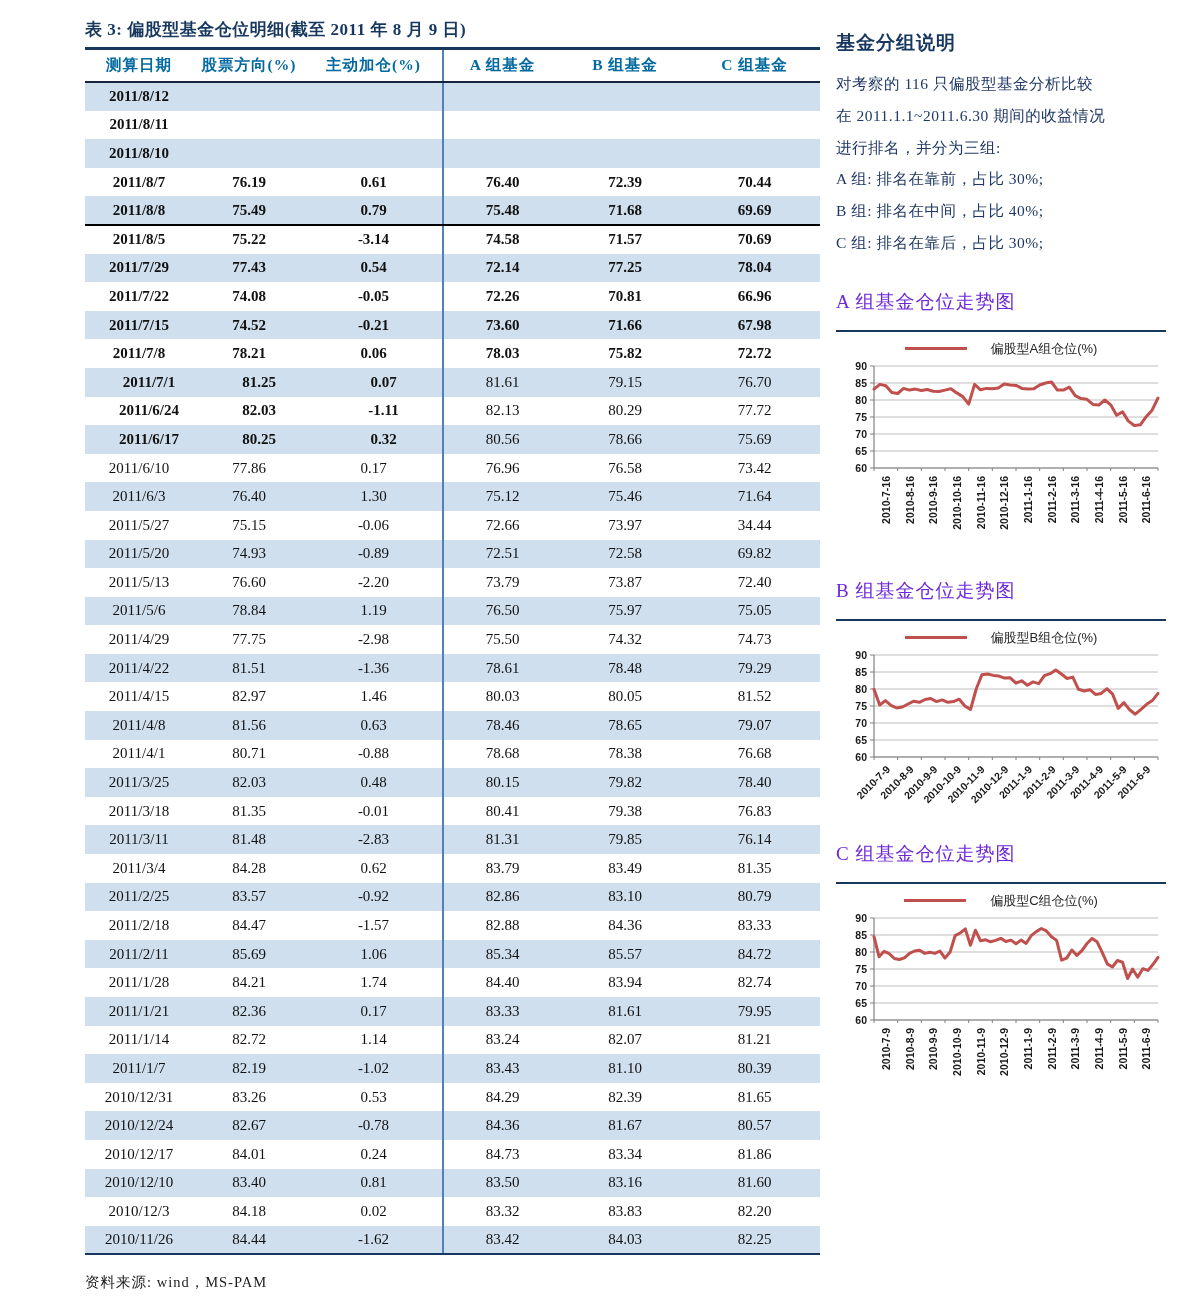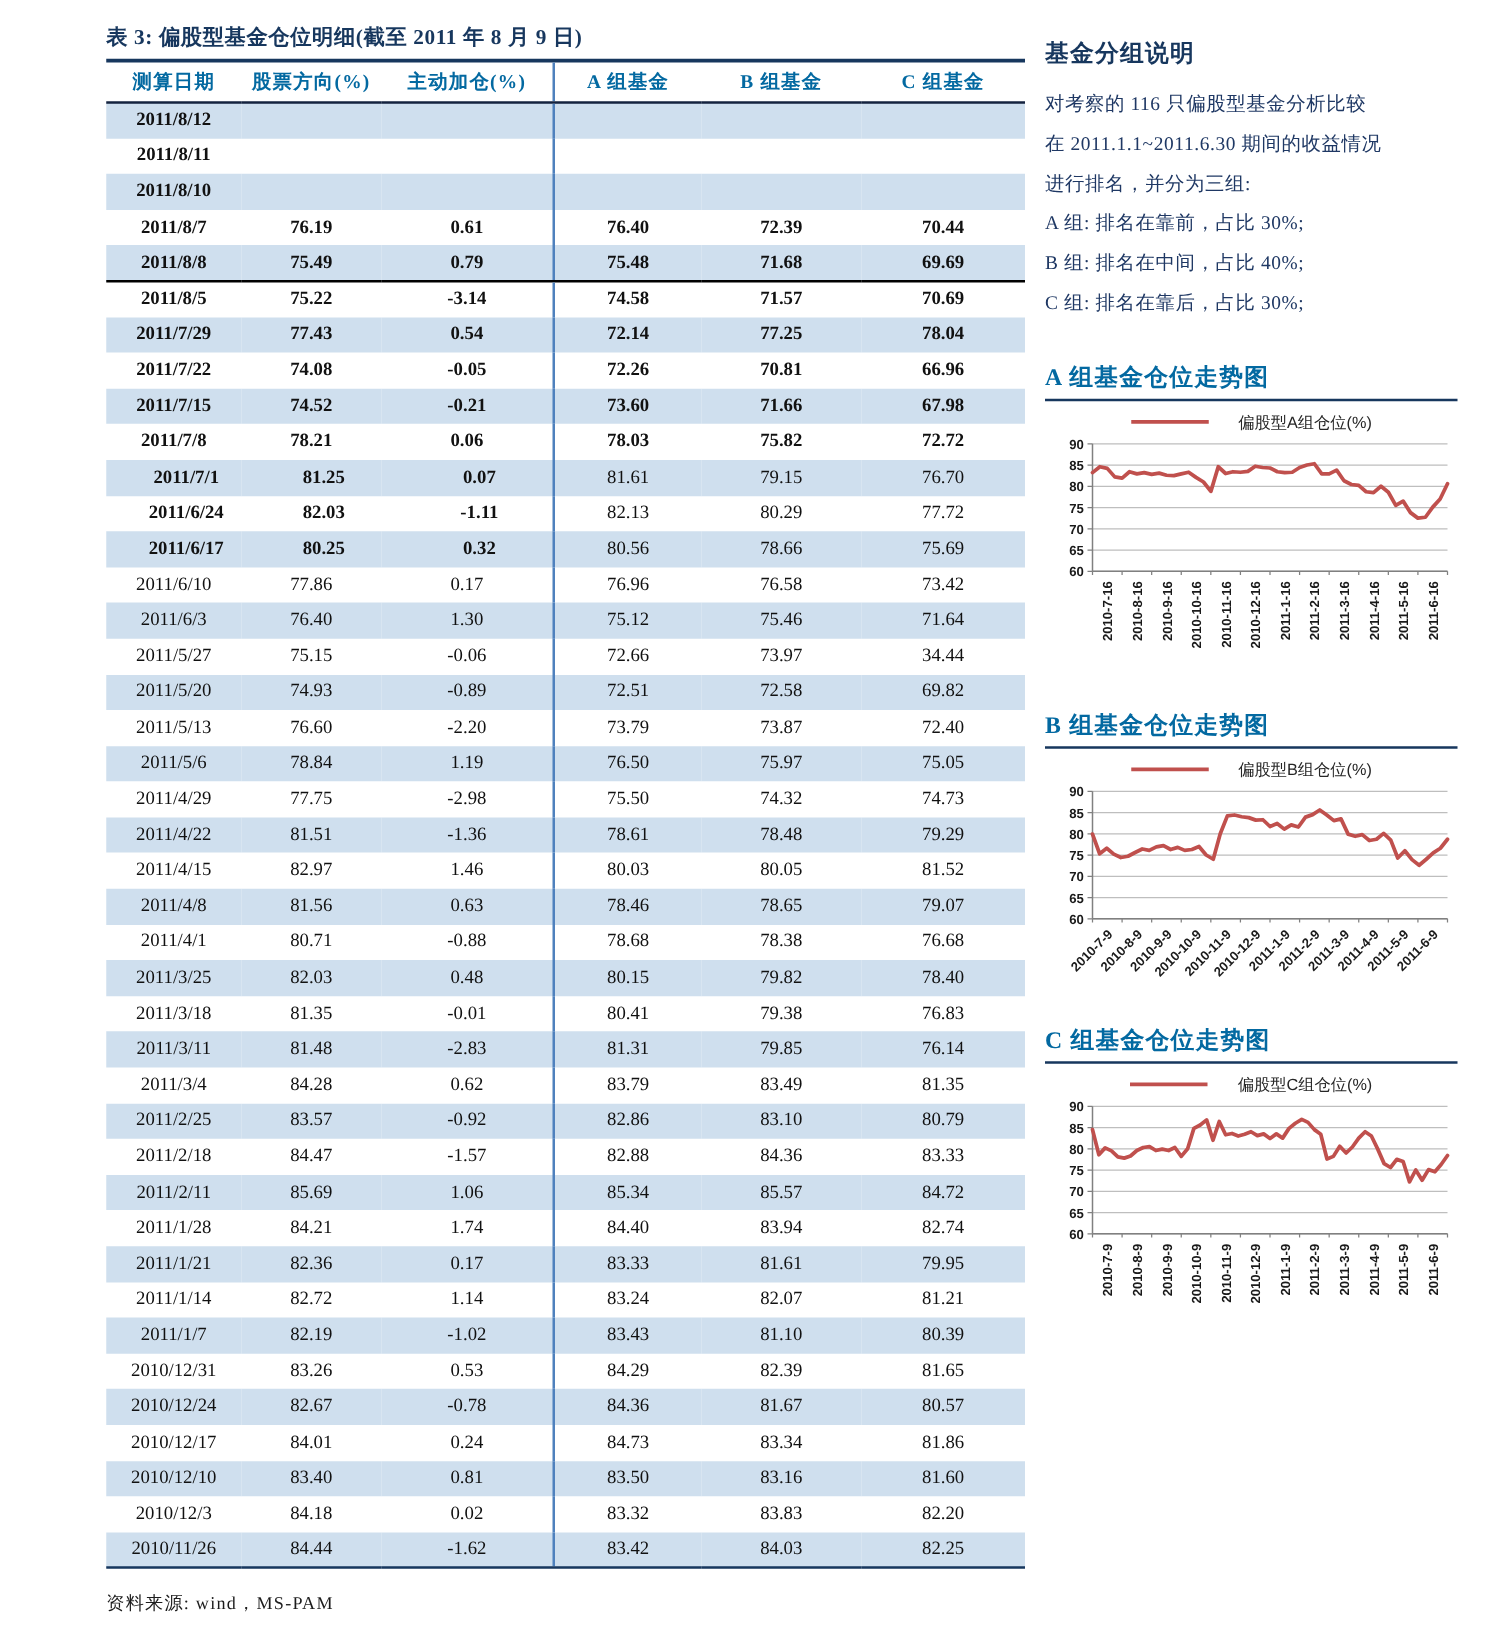--- a/index.html
+++ b/index.html
@@ -27,22 +27,22 @@
   .fund-table tr.b-all td { font-weight:bold; }
   .fund-table tr.b-part td:nth-child(-n+3) { font-weight:bold;padding-left:20px; }
   .source-note { margin-top:18px; font-size:14.5px; color:#1c1c1c; letter-spacing:1px; }
   
   .right-col { position:absolute; left:836px; top:30px; width:330px; }
   .notes { margin-bottom:30px; }
   .notes-heading { font-size:19px; font-weight:bold; color:#17375E; margin-bottom:12px; letter-spacing:1px; }
   .notes-line { font-size:15.5px; color:#1F3864; line-height:2.05; letter-spacing:0.5px; }
   .chart-block { margin-bottom:24px; }
   .chart-heading {
-    font-size:19px; font-weight:bold; color:#0369a1;
-    padding-bottom:4px; border-bottom:2.5px solid #17375E; margin-bottom:8px; letter-spacing:1px;
+    font-size:19px; font-weight:normal; color:#6d28d9;
+    padding-bottom:15px; border-bottom:2.5px solid #17375E; margin-bottom:8px; letter-spacing:1px;
   }
   .legend-row {
     display:flex; justify-content:center; align-items:center; gap:24px;
     font-family:"Liberation Sans","DejaVu Sans",sans-serif;
     font-size:13px; color:#262626; margin:2px 0 2px 0;
   }
   .legend-line { width:62px; height:3.5px; background:#C0504D; }
   svg.chart { display:block; overflow:hidden; }
   svg.chart text.ax {
     font-family:"Liberation Sans","DejaVu Sans",sans-serif;

